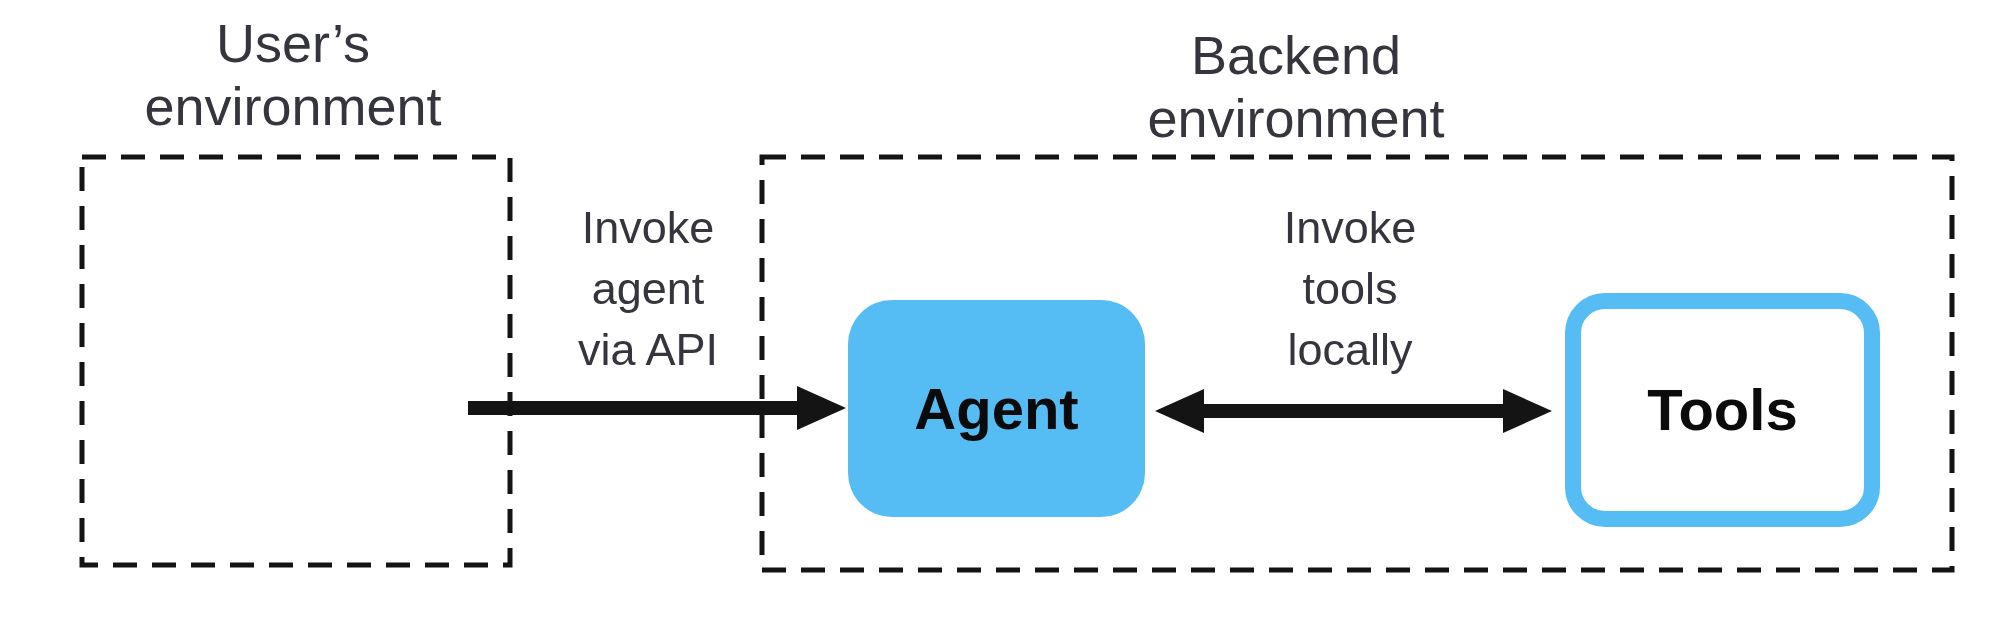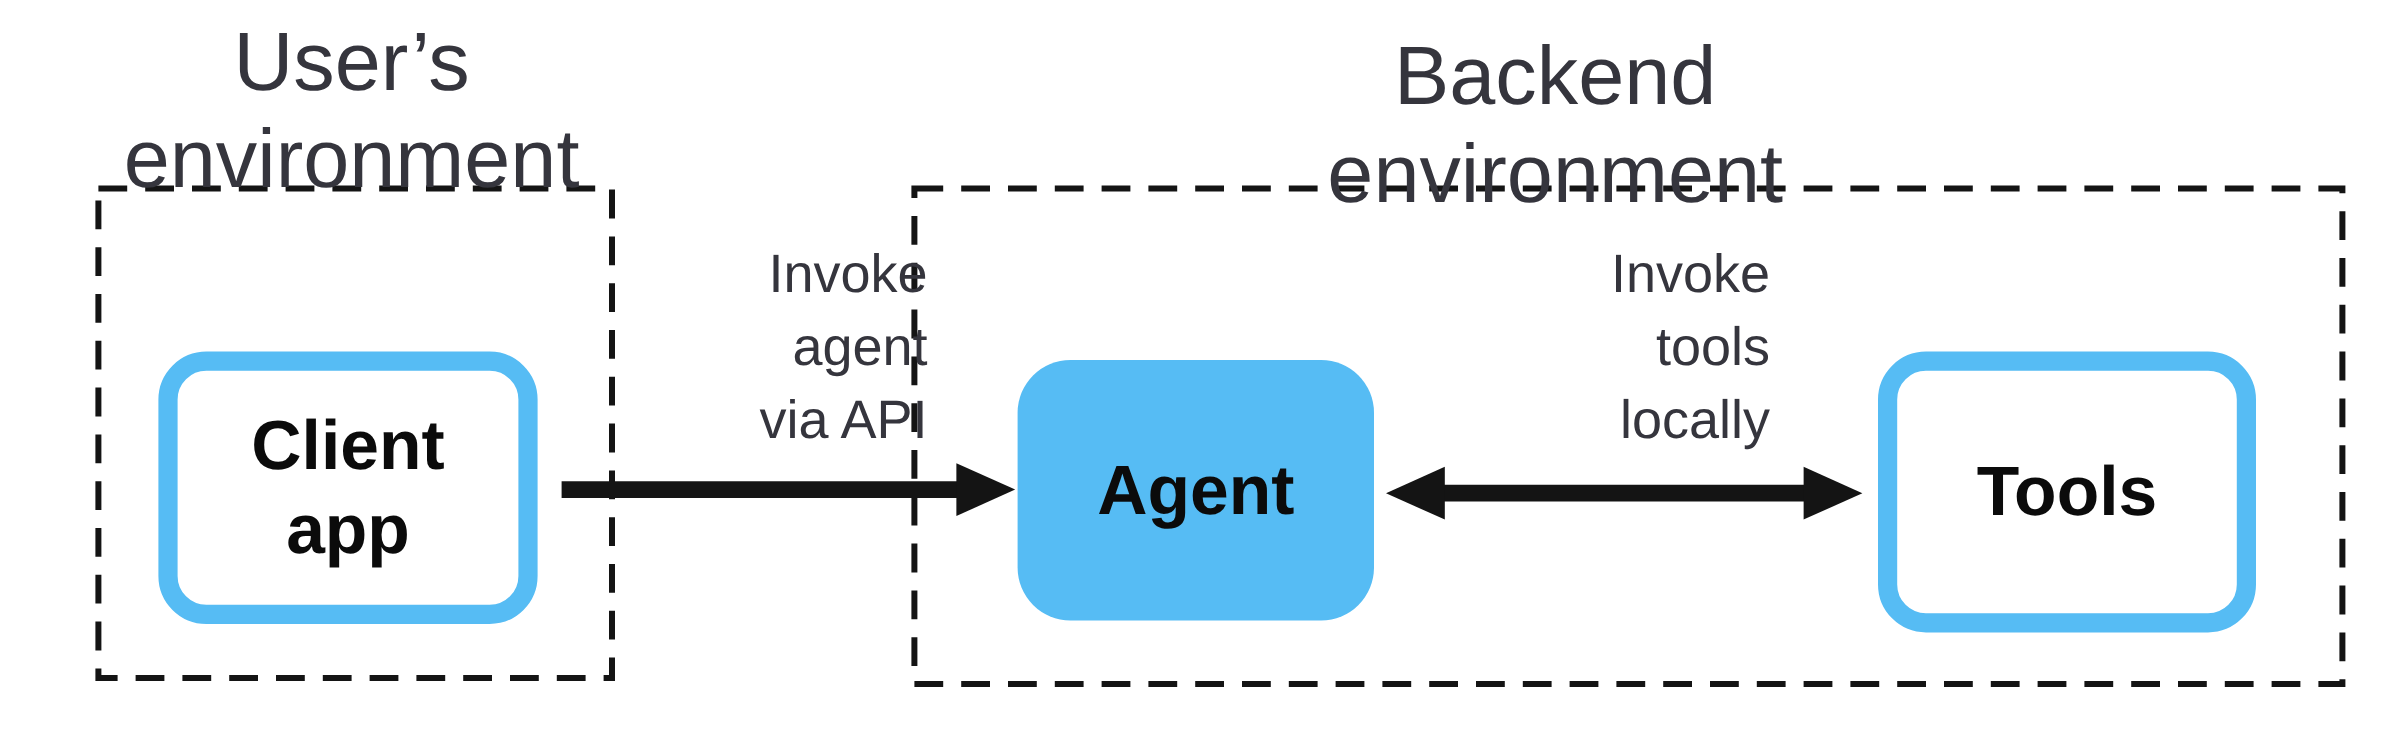--- a/index.html
+++ b/index.html
@@ -19,32 +19,32 @@
     position: absolute;
     left: 0;
     top: 0;
     width: 2006px;
     height: 618px;
   }
   .env-title {
     position: absolute;
     width: 400px;
     text-align: center;
-    font-size: 69px;
+    font-size: 54px;
     line-height: 1.17;
     color: #35353d;
     white-space: pre-line;
     letter-spacing: 0px;
   }
   .env-title.user    { left: 93px;  top: 12px; }
   .env-title.backend { left: 1096px; top: 24px; }
   .edge-label {
     position: absolute;
     width: 250px;
-    text-align: right;
+    text-align: center;
     font-size: 45px;
     line-height: 1.35;
     color: #35353d;
     white-space: pre-line;
   }
   .edge-label.first  { left: 523px;  top: 198px; }
   .edge-label.second { left: 1225px; top: 198px; }
   .node {
     position: absolute;
     display: flex;
@@ -100,24 +100,20 @@
   <div class="env-title backend">Backend
 environment</div>
 
   <div class="edge-label first">Invoke
 agent
 via API</div>
   <div class="edge-label second">Invoke
 tools
 locally</div>
 
-  <div class="node outline client">
-    <span class="node-label">Client
-app</span>
-  </div>
 
   <div class="node solid agent">
     <span class="node-label">Agent</span>
   </div>
 
   <div class="node outline tools">
     <span class="node-label">Tools</span>
   </div>
 
 </div>

